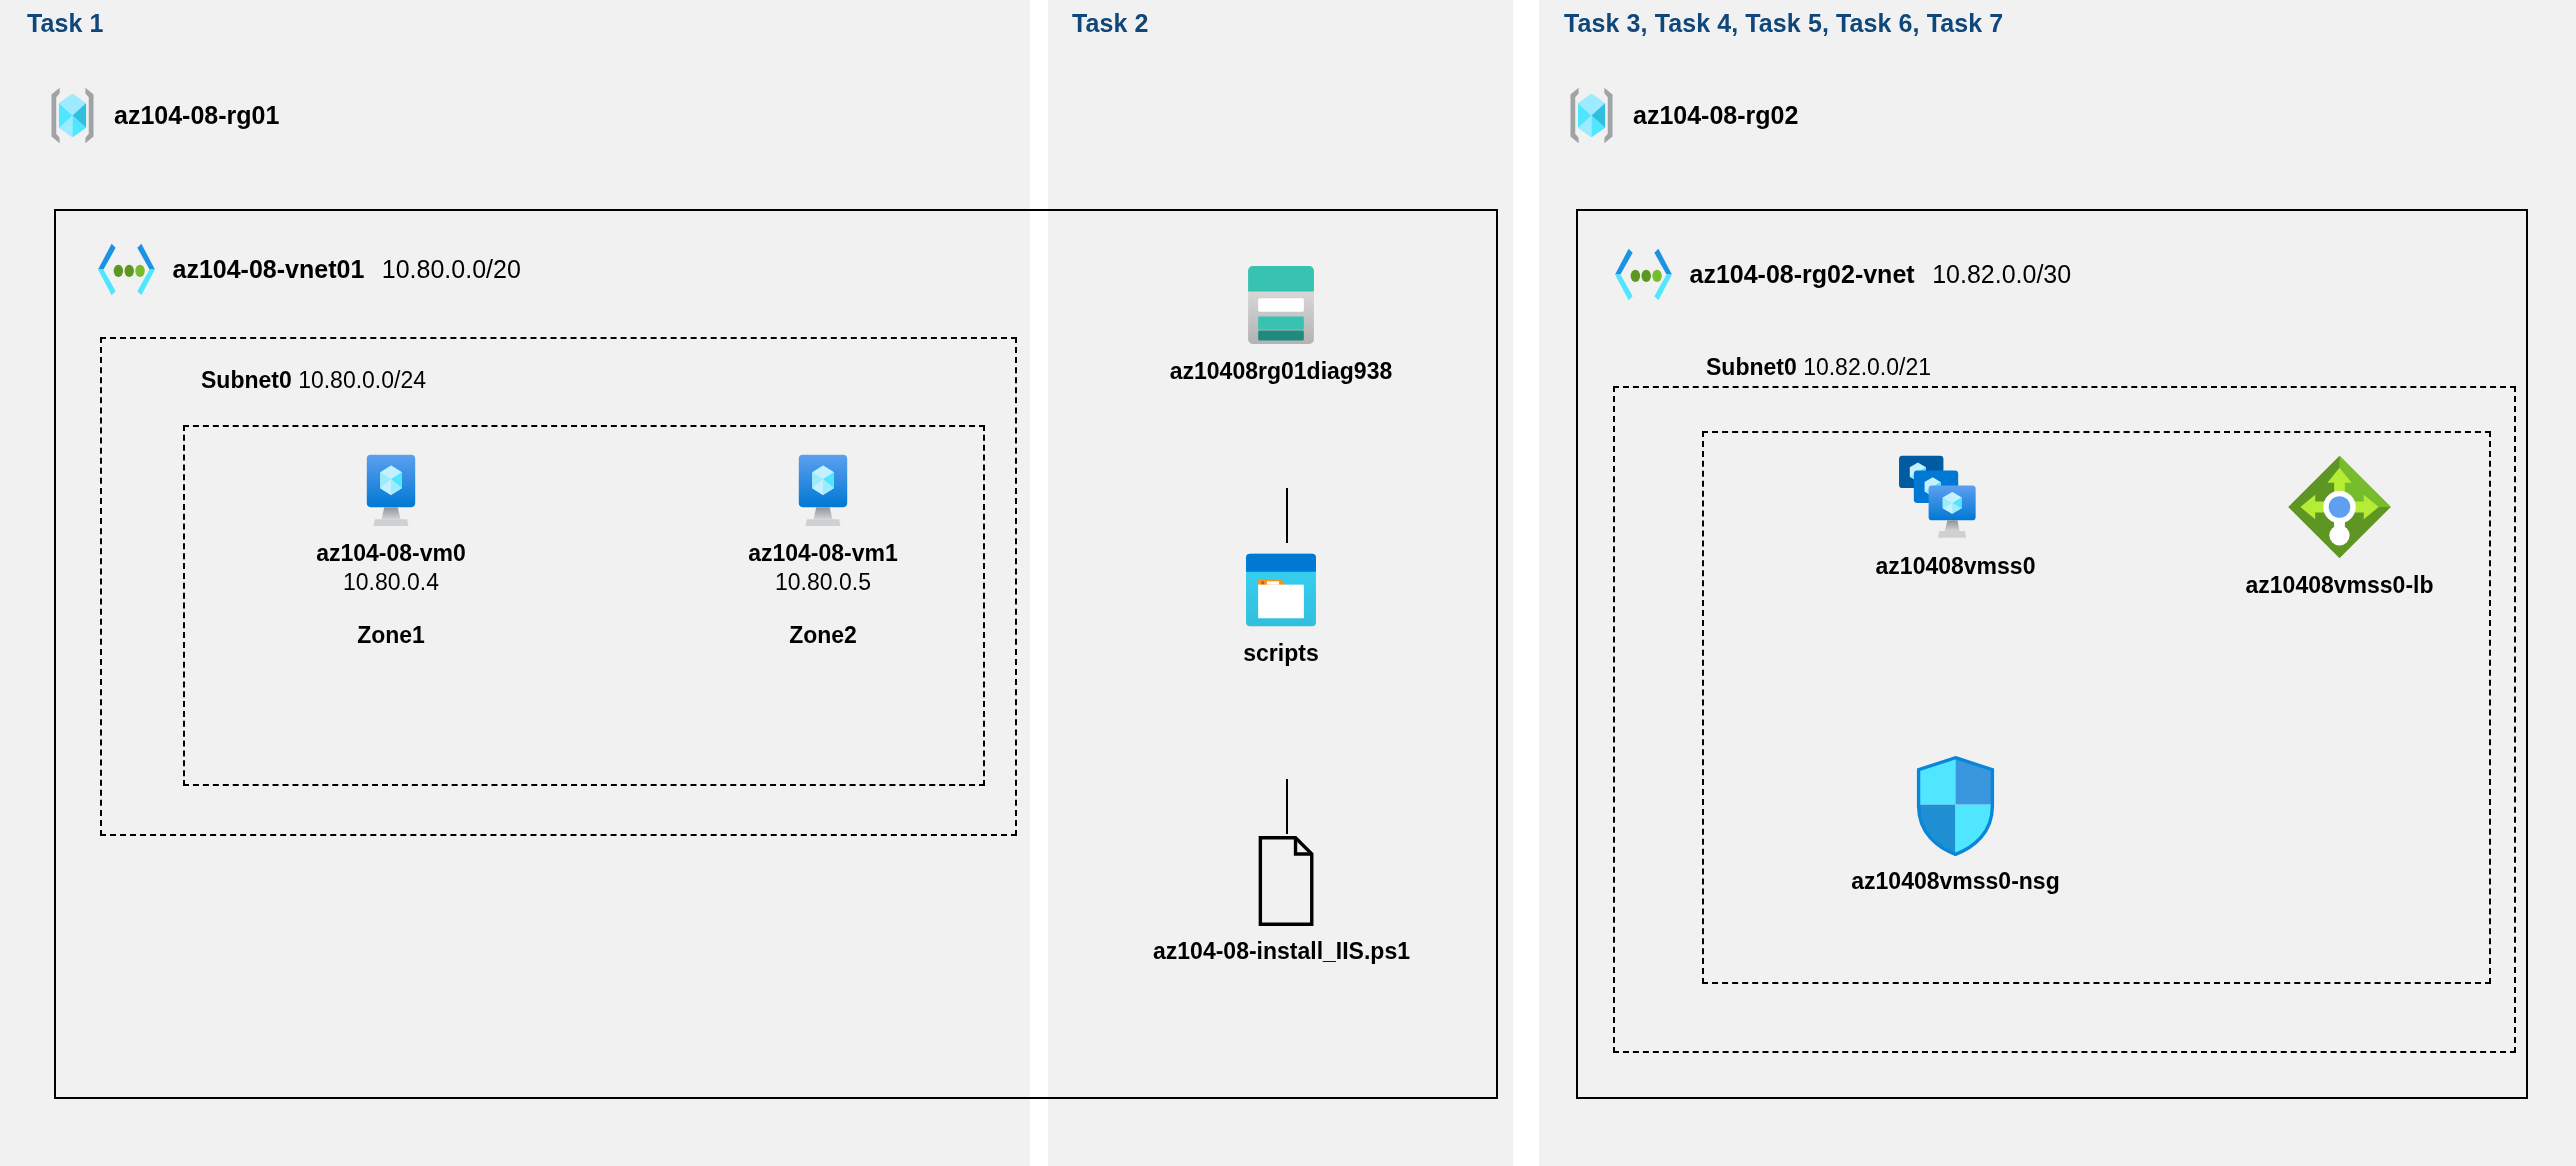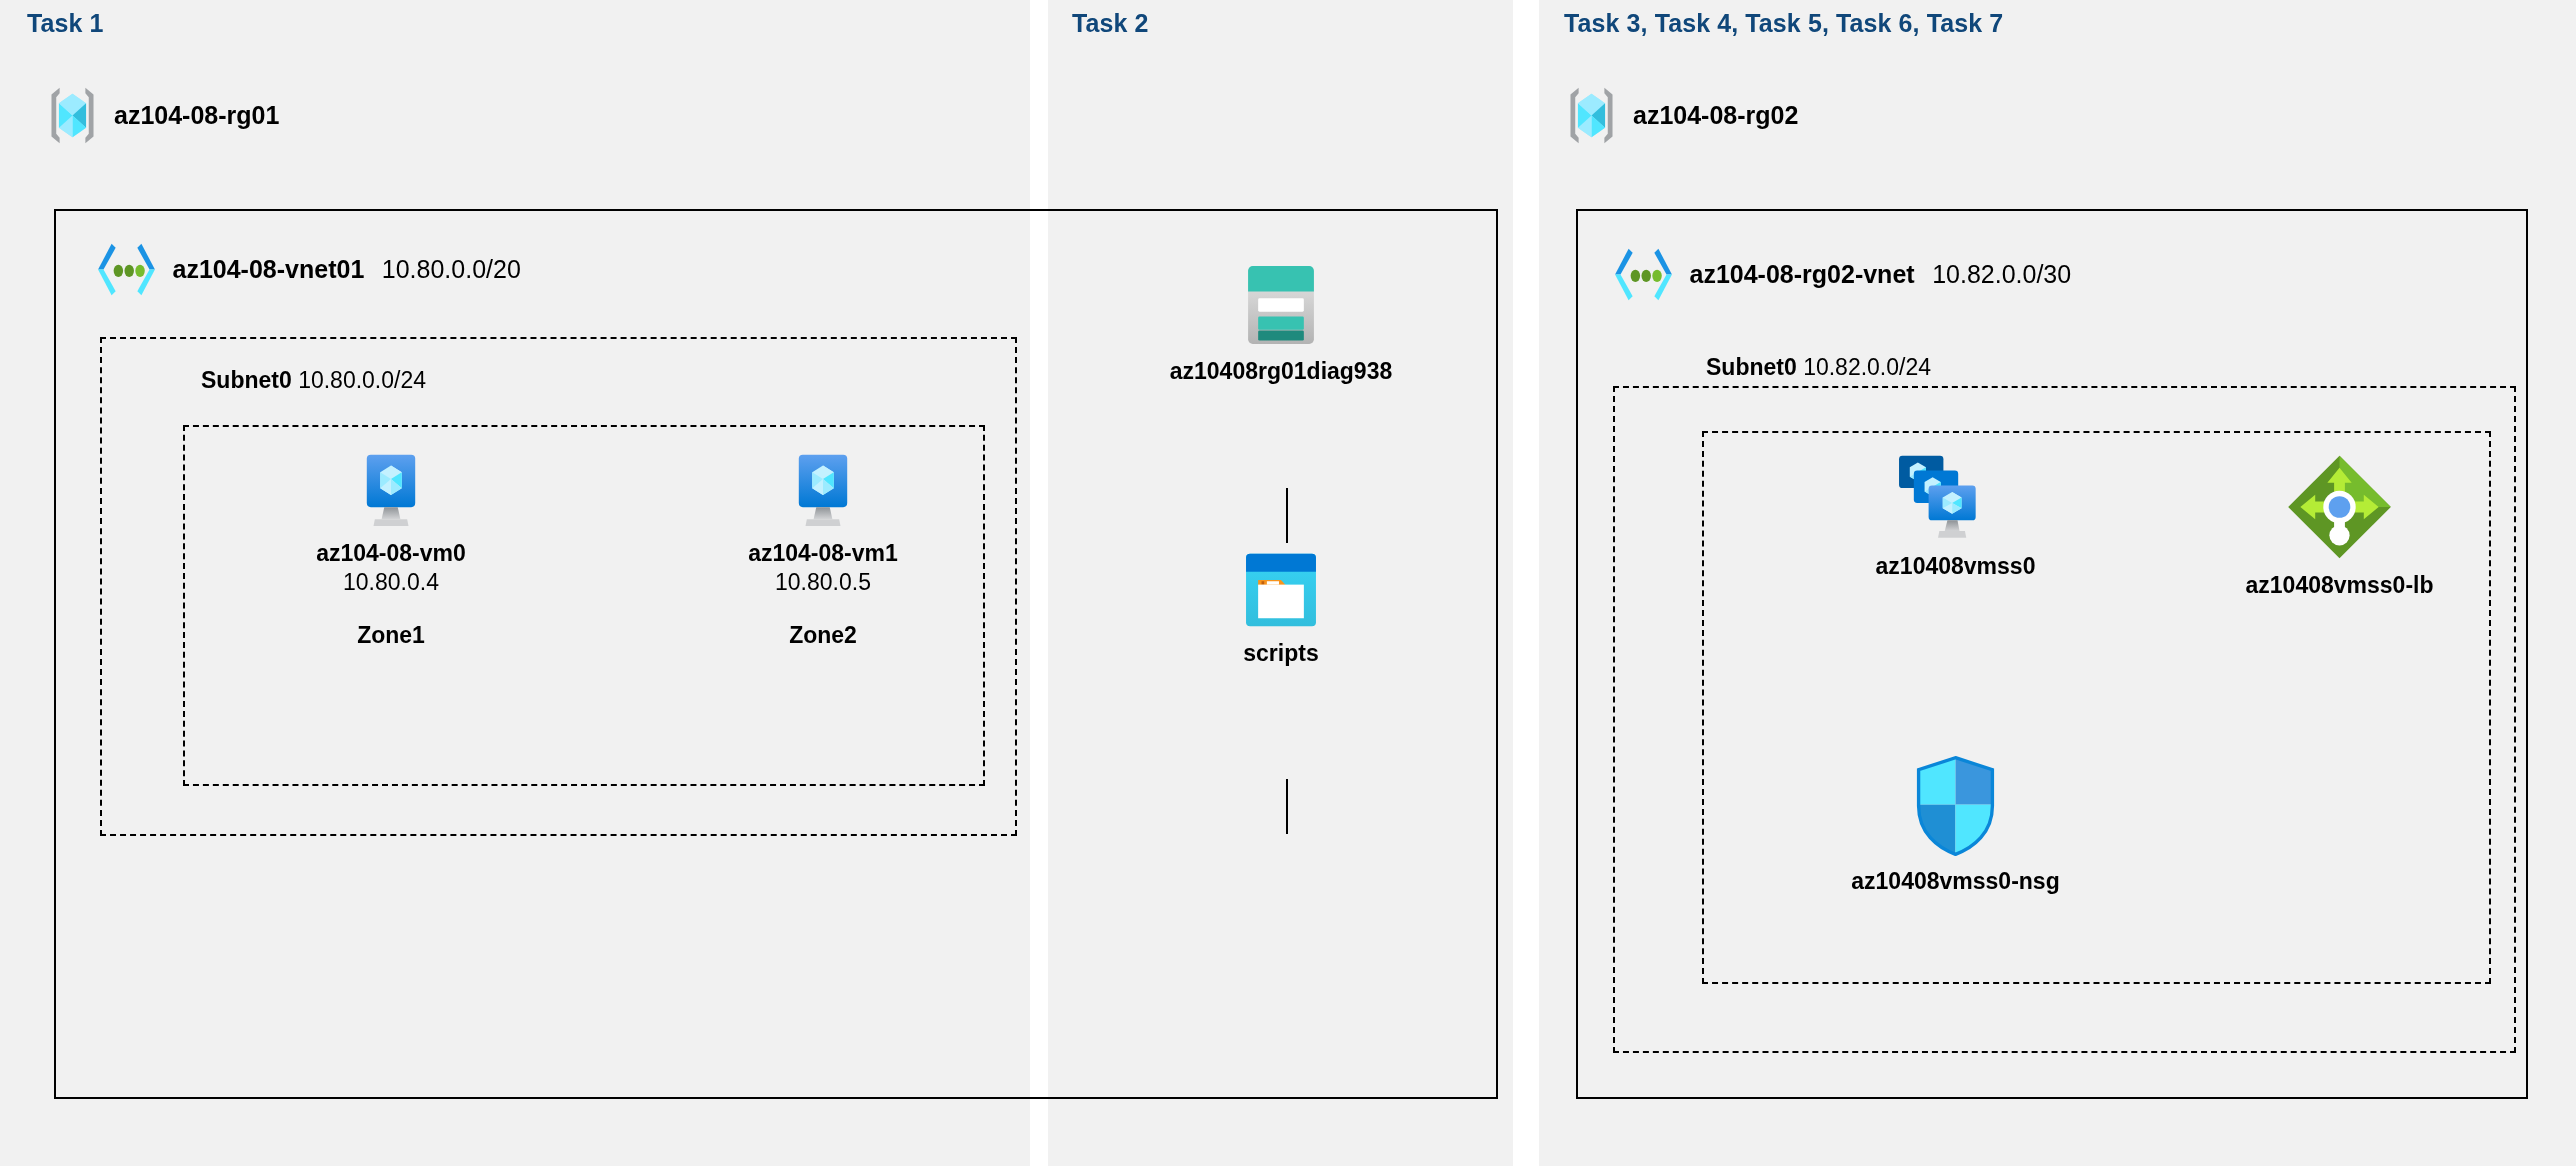--- a/index.html
+++ b/index.html
@@ -196,21 +196,21 @@
 
   <div class="subnet-box" id="subnet0-l"></div>
   <div class="subnet-label" id="subnet-label-l">
     <b>Subnet0</b>
     <span>10.80.0.0/24</span>
   </div>
 
   <div class="subnet-box" id="subnet0-r"></div>
   <div class="subnet-label" id="subnet-label-r">
     <b>Subnet0</b>
-    <span>10.82.0.0/24</span>
+    <span>10.82.0.0/21</span>
   </div>
 
   <div class="inner-dashed" id="zone-box-l"></div>
   <div class="inner-dashed" id="vmss-box-r"></div>
 
   <div class="node" id="node-vm0">
     <span>
       <svg class="icon ico-vm" viewBox="0 0 116 112" aria-hidden="true">
         <defs>
           <linearGradient id="vmg0" x1="0" y1="0" x2="0" y2="1">
@@ -311,20 +311,31 @@
         <rect x="28" y="50" width="68" height="50" fill="#ffffff"></rect>
       </svg>
     </span>
     <div class="caption">
       <div class="cap-name">scripts</div>
     </div>
   </div>
 
   <div class="connector" id="conn-scripts-ps1"></div>
 
+  <div class="node" id="node-ps1">
+    <span>
+      <svg class="icon ico-file" viewBox="0 0 124 136" aria-hidden="true">
+        <path d="M30 4 h52 l24 24 v104 h-76 z" fill="#f1f1f1" stroke="#000" stroke-width="5" stroke-linejoin="miter"></path>
+        <path d="M82 4 v24 h24" fill="none" stroke="#000" stroke-width="5"></path>
+      </svg>
+    </span>
+    <div class="caption">
+      <div class="cap-name">az104-08-install_IIS.ps1</div>
+    </div>
+  </div>
 
   <div class="node" id="node-vmss">
     <span>
       <svg class="icon ico-vmss" viewBox="0 0 180 132" aria-hidden="true">
         <defs>
           <linearGradient id="vss3" x1="0" y1="0" x2="0" y2="1">
             <stop offset="0" stop-color="#5ea0ef"></stop>
               <stop offset="1" stop-color="#0078d4"></stop>
           </linearGradient>
           <linearGradient id="vsst" x1="0" y1="0" x2="0" y2="1">

